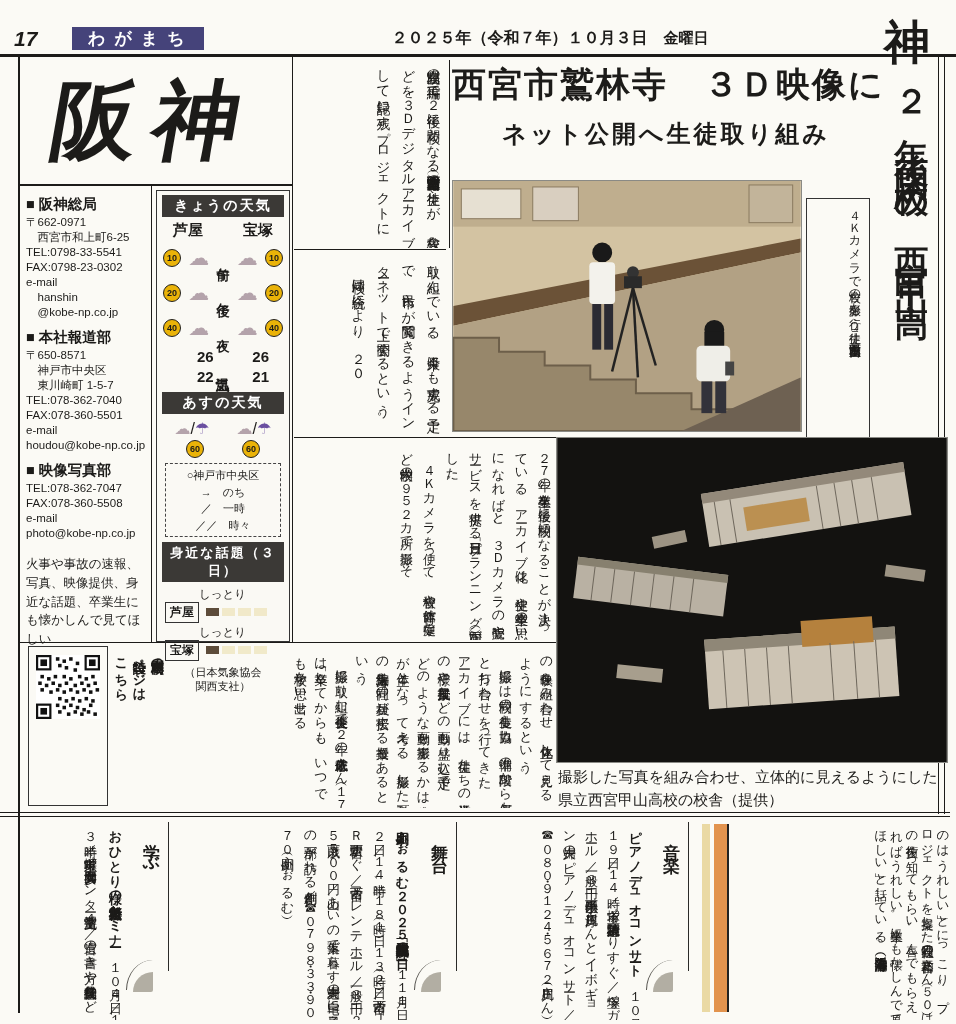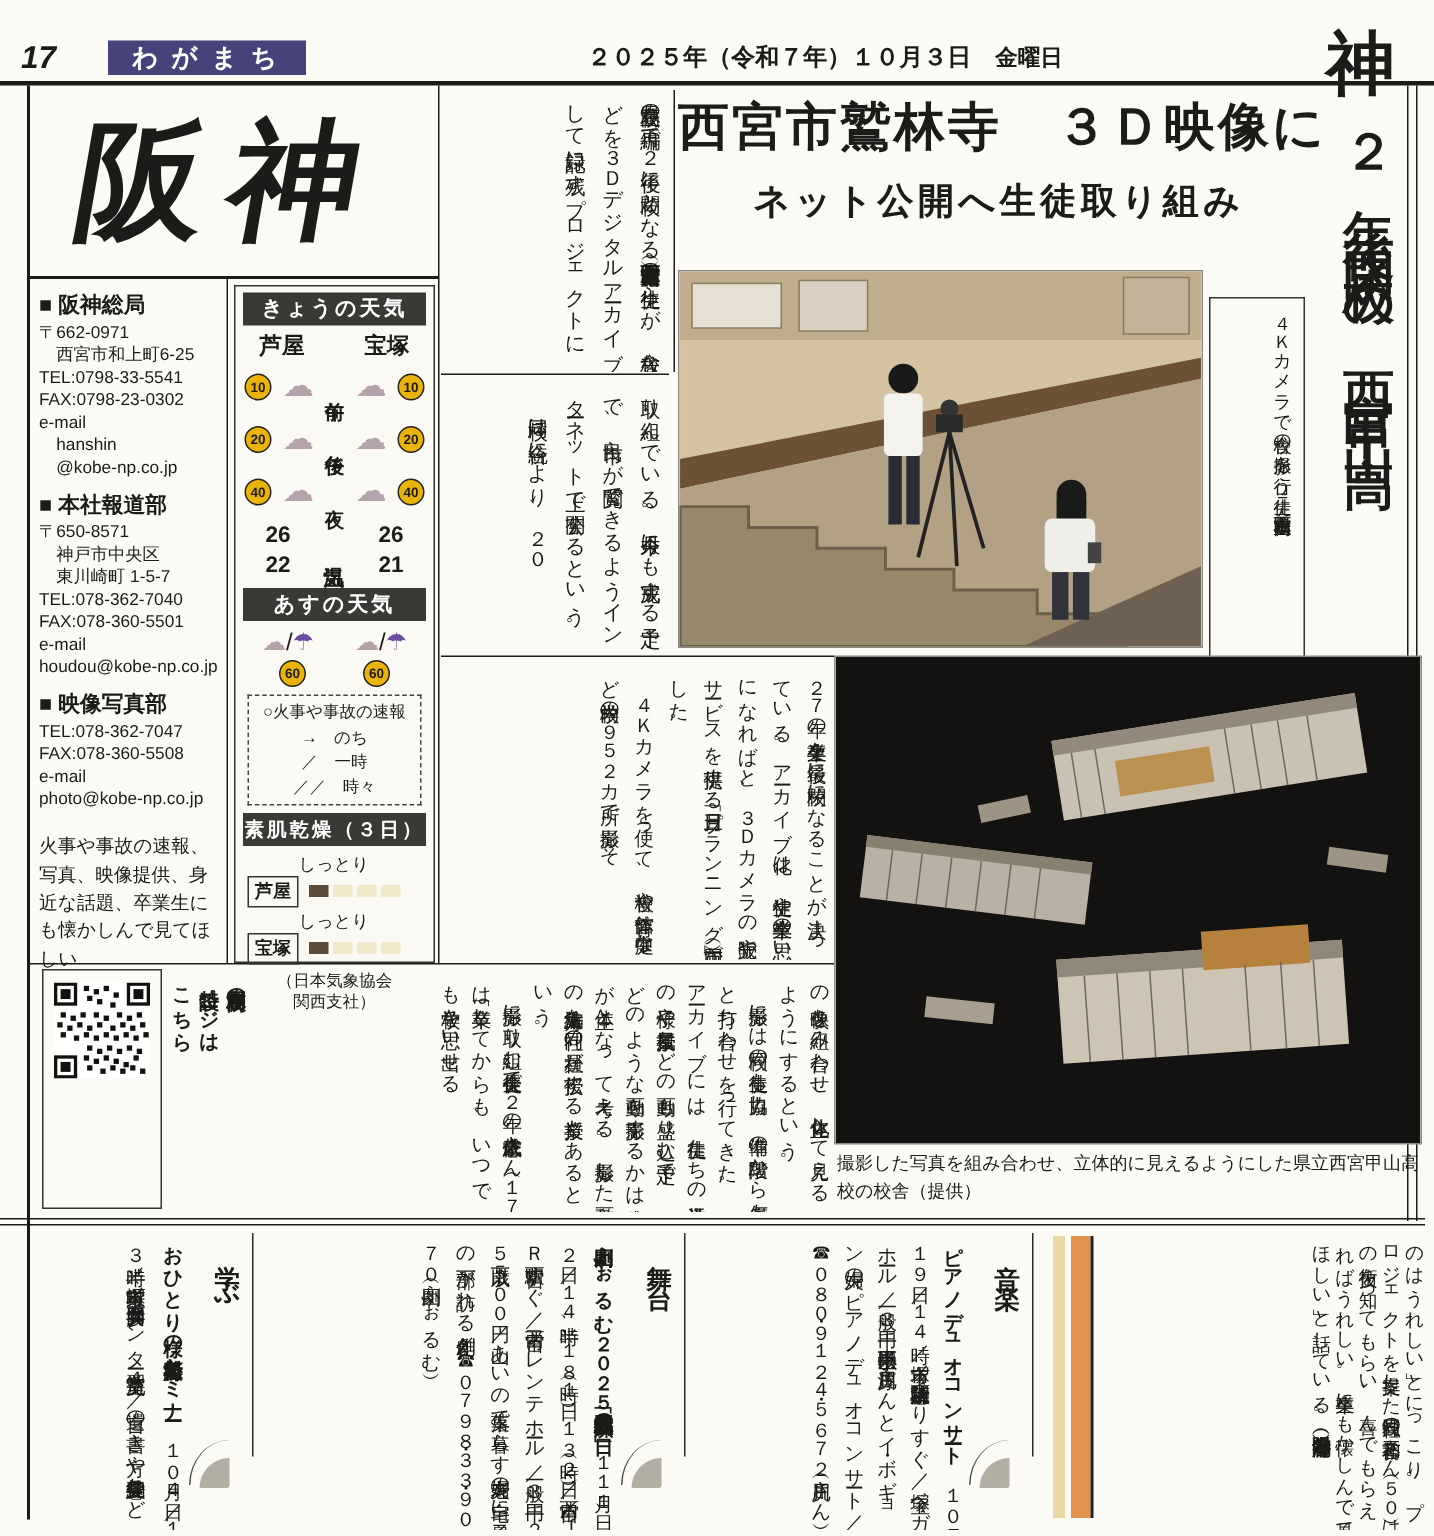--- a/index.html
+++ b/index.html
@@ -27,40 +27,40 @@
   .wpanel{left:156px;top:190px;width:132px;height:450px;border:1.2px solid #333;background:#faf9f4;}
   .whead{background:#3b3936;color:#fff;font-weight:bold;font-size:14px;text-align:center;
          padding:2px 0;margin:4px 5px;letter-spacing:2px;}
   .wcities{display:flex;justify-content:space-between;padding:0 16px;font-weight:bold;font-size:15px;}
   .wrow{display:flex;align-items:center;justify-content:space-between;padding:1px 6px;height:33px;}
   .circ{display:inline-flex;align-items:center;justify-content:center;width:16px;height:16px;
         border:1.2px solid #222;border-radius:50%;font-size:9px;font-weight:bold;flex:0 0 auto;background:#eab308;}
   .cloud{font-size:21px;color:#b4a3ab;line-height:1;}
   .period{writing-mode:vertical-rl;text-orientation:upright;font-size:13px;font-weight:bold;line-height:1;}
   .wtemps{display:flex;justify-content:space-between;align-items:center;padding:2px 20px;}
-  .tcol{font-size:15px;font-weight:bold;text-align:center;line-height:1.3;white-space:pre-line;}
+  .tcol{font-size:15px;font-weight:bold;text-align:center;line-height:1.3;white-space:pre-line;margin-left:20px;}
   .ticon{font-size:16px;line-height:1;}
   .umb{color:#6a4fa0;}
   .tomorrow{display:flex;justify-content:space-around;align-items:center;padding:2px 4px;}
   .trow60{display:flex;justify-content:space-around;padding:0 10px;}
   .wlegend{border:1.2px dashed #444;margin:5px 8px;padding:3px 4px;font-size:11px;line-height:1.5;
            white-space:pre-line;text-align:center;}
   .skinrow{padding:1px 8px;}
   .skinstatus{font-size:11.5px;margin-left:34px;}
   .skincity{display:inline-block;border:1.2px solid #333;font-size:12px;padding:1px 4px;font-weight:bold;}
   .sbar{display:inline-block;width:13px;height:8px;margin-left:3px;vertical-align:middle;}
   .sbar.dark{background:#5d4c3a;}
   .sbar.pale{background:#e9dca6;opacity:.55;}
   .wsource{font-size:11px;text-align:center;white-space:pre-line;line-height:1.3;margin-top:3px;}
   
   .headline1{font-size:34px;font-weight:bold;letter-spacing:2px;white-space:nowrap;}
   .headline2{font-size:24px;font-weight:bold;letter-spacing:3px;text-align:center;margin-top:10px;}
   .sidehead{font-size:34px;font-weight:bold;letter-spacing:14px;}
   .capbox{border:1.2px solid #333;padding:4px 2px;background:#fbfaf5;}
-  .caption2{font-size:12px;line-height:1.55;}
+  .caption2{font-size:15px;line-height:1.55;}
   .photo-frame{border:1px solid #8a8a85;box-sizing:border-box;}
   
   .qrbox{border:1.5px solid #333;display:flex;align-items:flex-start;justify-content:center;padding-top:8px;box-sizing:border-box;}
   
   .sech{position:absolute;}
   .sech-line{position:absolute;right:7px;top:0;width:1.5px;height:76%;background:#2a2a28;}
   .sech-label{position:absolute;right:13px;top:8px;writing-mode:vertical-rl;text-orientation:upright;
               font-weight:bold;font-size:17px;letter-spacing:13px;font-family:"Liberation Serif","DejaVu Serif",serif;}
   .sech-orn{position:absolute;left:3px;bottom:26px;width:20px;height:20px;background:#b2aea3;
             border-radius:100% 0 2px 0;}
@@ -235,25 +235,25 @@
         <span class="cloud ticon">☁</span><span>/</span><span class="umb ticon">☂</span>
       </span>
       <span>
         <span class="cloud ticon">☁</span><span>/</span><span class="umb ticon">☂</span>
       </span>
     </div>
     <div class="trow60">
       <span class="circ">60</span>
       <span class="circ">60</span>
     </div>
-    <div class="wlegend">○火事や事故の速報
+    <div class="wlegend">○神戸市中央区
 →　のち
 ／　一時
 ／／　時々</div>
-    <div class="whead" style="font-size:13px;">素肌乾燥（３日）</div>
+    <div class="whead" style="font-size:13px;">身近な話題（３日）</div>
     <div class="skinrow">
       <div class="skinstatus">しっとり</div>
       <span class="skincity">芦屋</span>
       <span class="sbar dark"></span><span class="sbar pale"></span><span class="sbar pale"></span><span class="sbar pale"></span>
     </div>
     <div class="skinrow">
       <div class="skinstatus">しっとり</div>
       <span class="skincity">宝塚</span>
       <span class="sbar dark"></span><span class="sbar pale"></span><span class="sbar pale"></span><span class="sbar pale"></span>
     </div>

